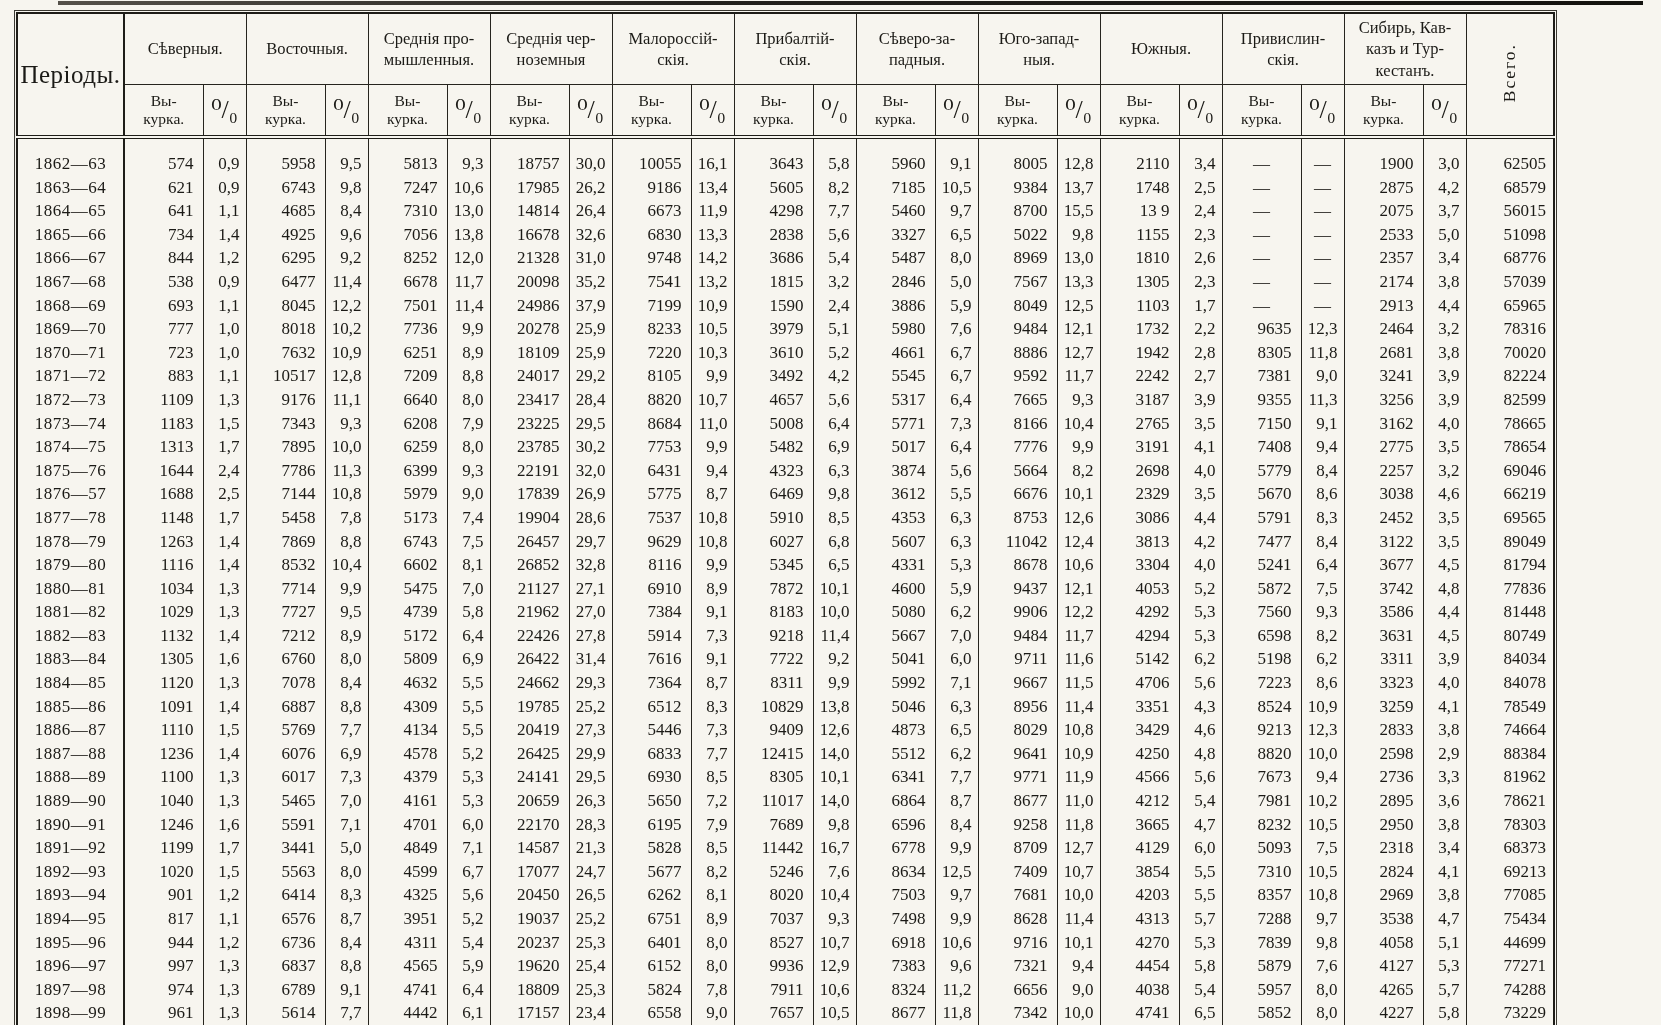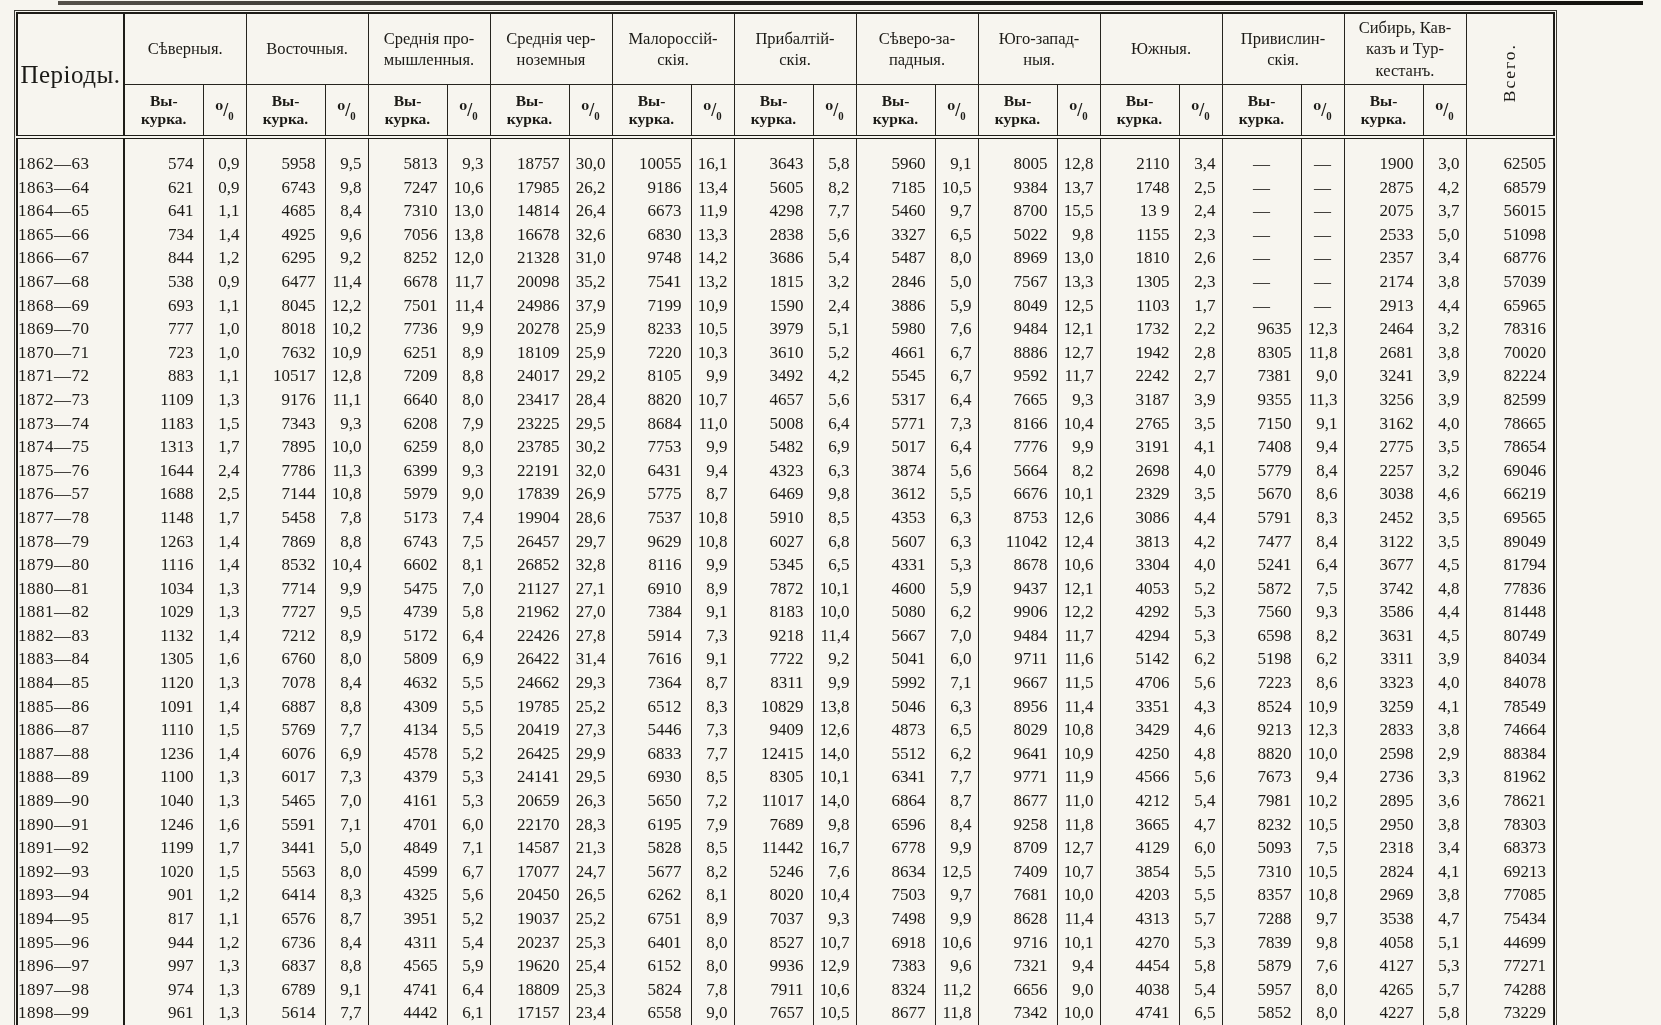--- a/index.html
+++ b/index.html
@@ -33,32 +33,32 @@
   th.group-head{
     white-space:pre-line;font-size:16.5px;line-height:1.3;
     height:66px;padding:2px 1px;
   }
   th.total-head{padding:0;}
   .vtext{
     display:inline-block;
     writing-mode:vertical-rl;transform:rotate(180deg);
     font-size:17.5px;letter-spacing:2px;
   }
-  tr.sub-row th{height:48px;font-size:15.5px;line-height:1.15;white-space:pre-line;font-weight:bold;}
-  tr.sub-row th.pct-h{font-size:18px;}
+  tr.sub-row th{height:48px;font-size:15.5px;line-height:1.15;white-space:pre-line;}
+  tr.sub-row th.pct-h{font-size:26px;}
   thead tr.sub-row th, thead th.period-head, thead th.total-head{
     border-bottom:4px double #1e1d18;
   }
   tbody td{
     border-top:0;border-bottom:0;
     font-size:17px;line-height:23.6px;padding:0;
     font-variant-numeric:tabular-nums;
   }
   tbody tr:first-child td{padding-top:13px;}
-  td.period{border-right:2.5px solid #1e1d18;letter-spacing:.5px;}
+  td.period{text-align:center;border-right:2.5px solid #1e1d18;letter-spacing:.5px;}
   td.vyk{text-align:right;padding-right:9px;}
   td.pct{text-align:right;padding-right:6px;}
   td.dash{text-align:center;padding-right:0;}
   td.total{text-align:right;padding-right:7px;border-left:1.5px solid #1e1d18;margin-top:44px;}
 </style>
 </head>
 <body>
 
 <div class="sheet">
   <div class="top-rule"></div>

